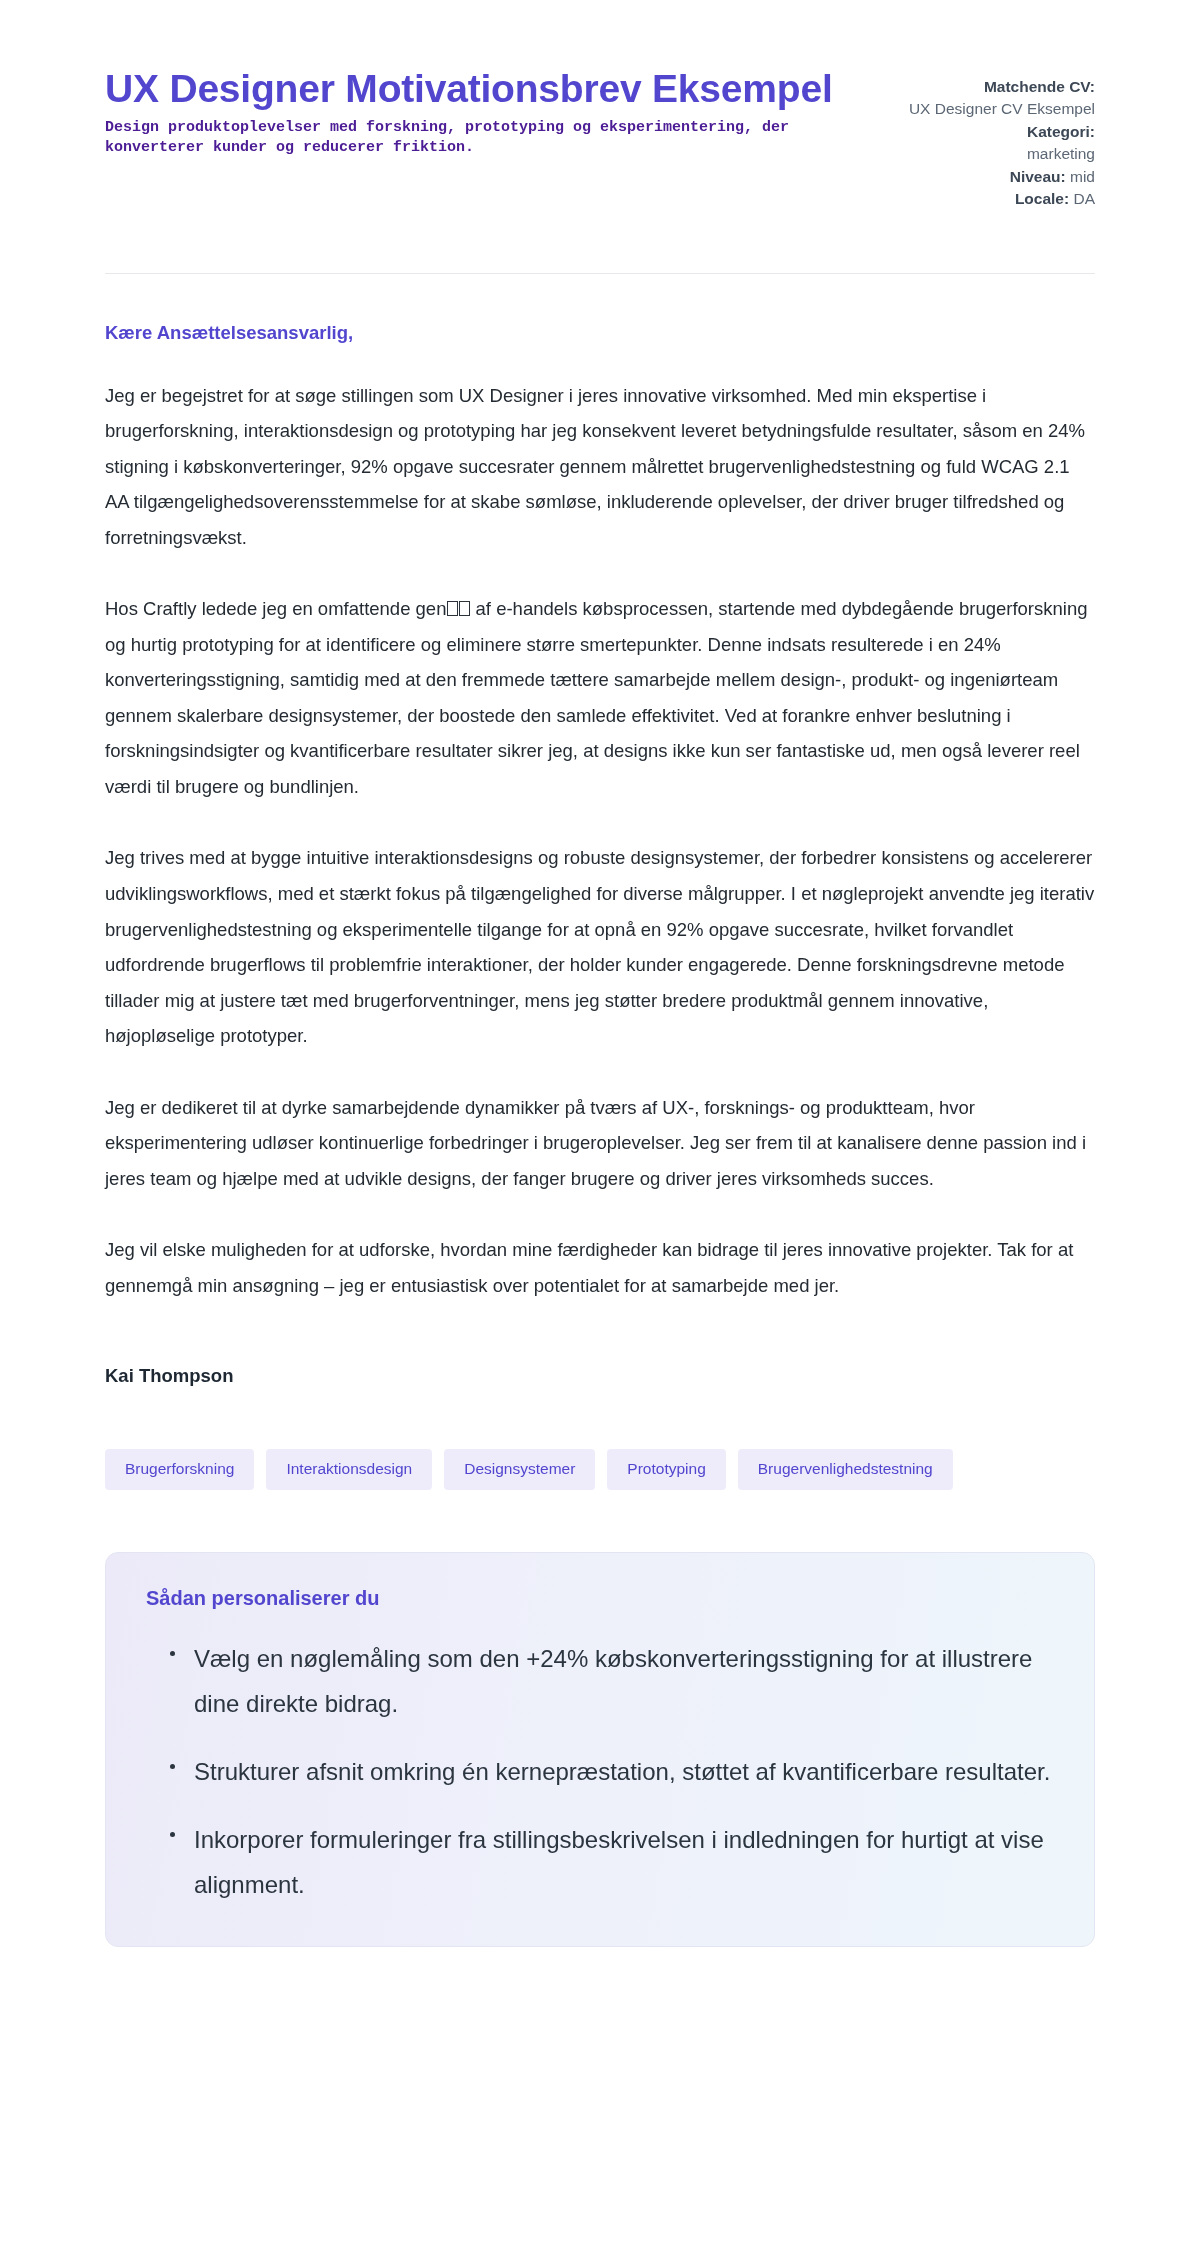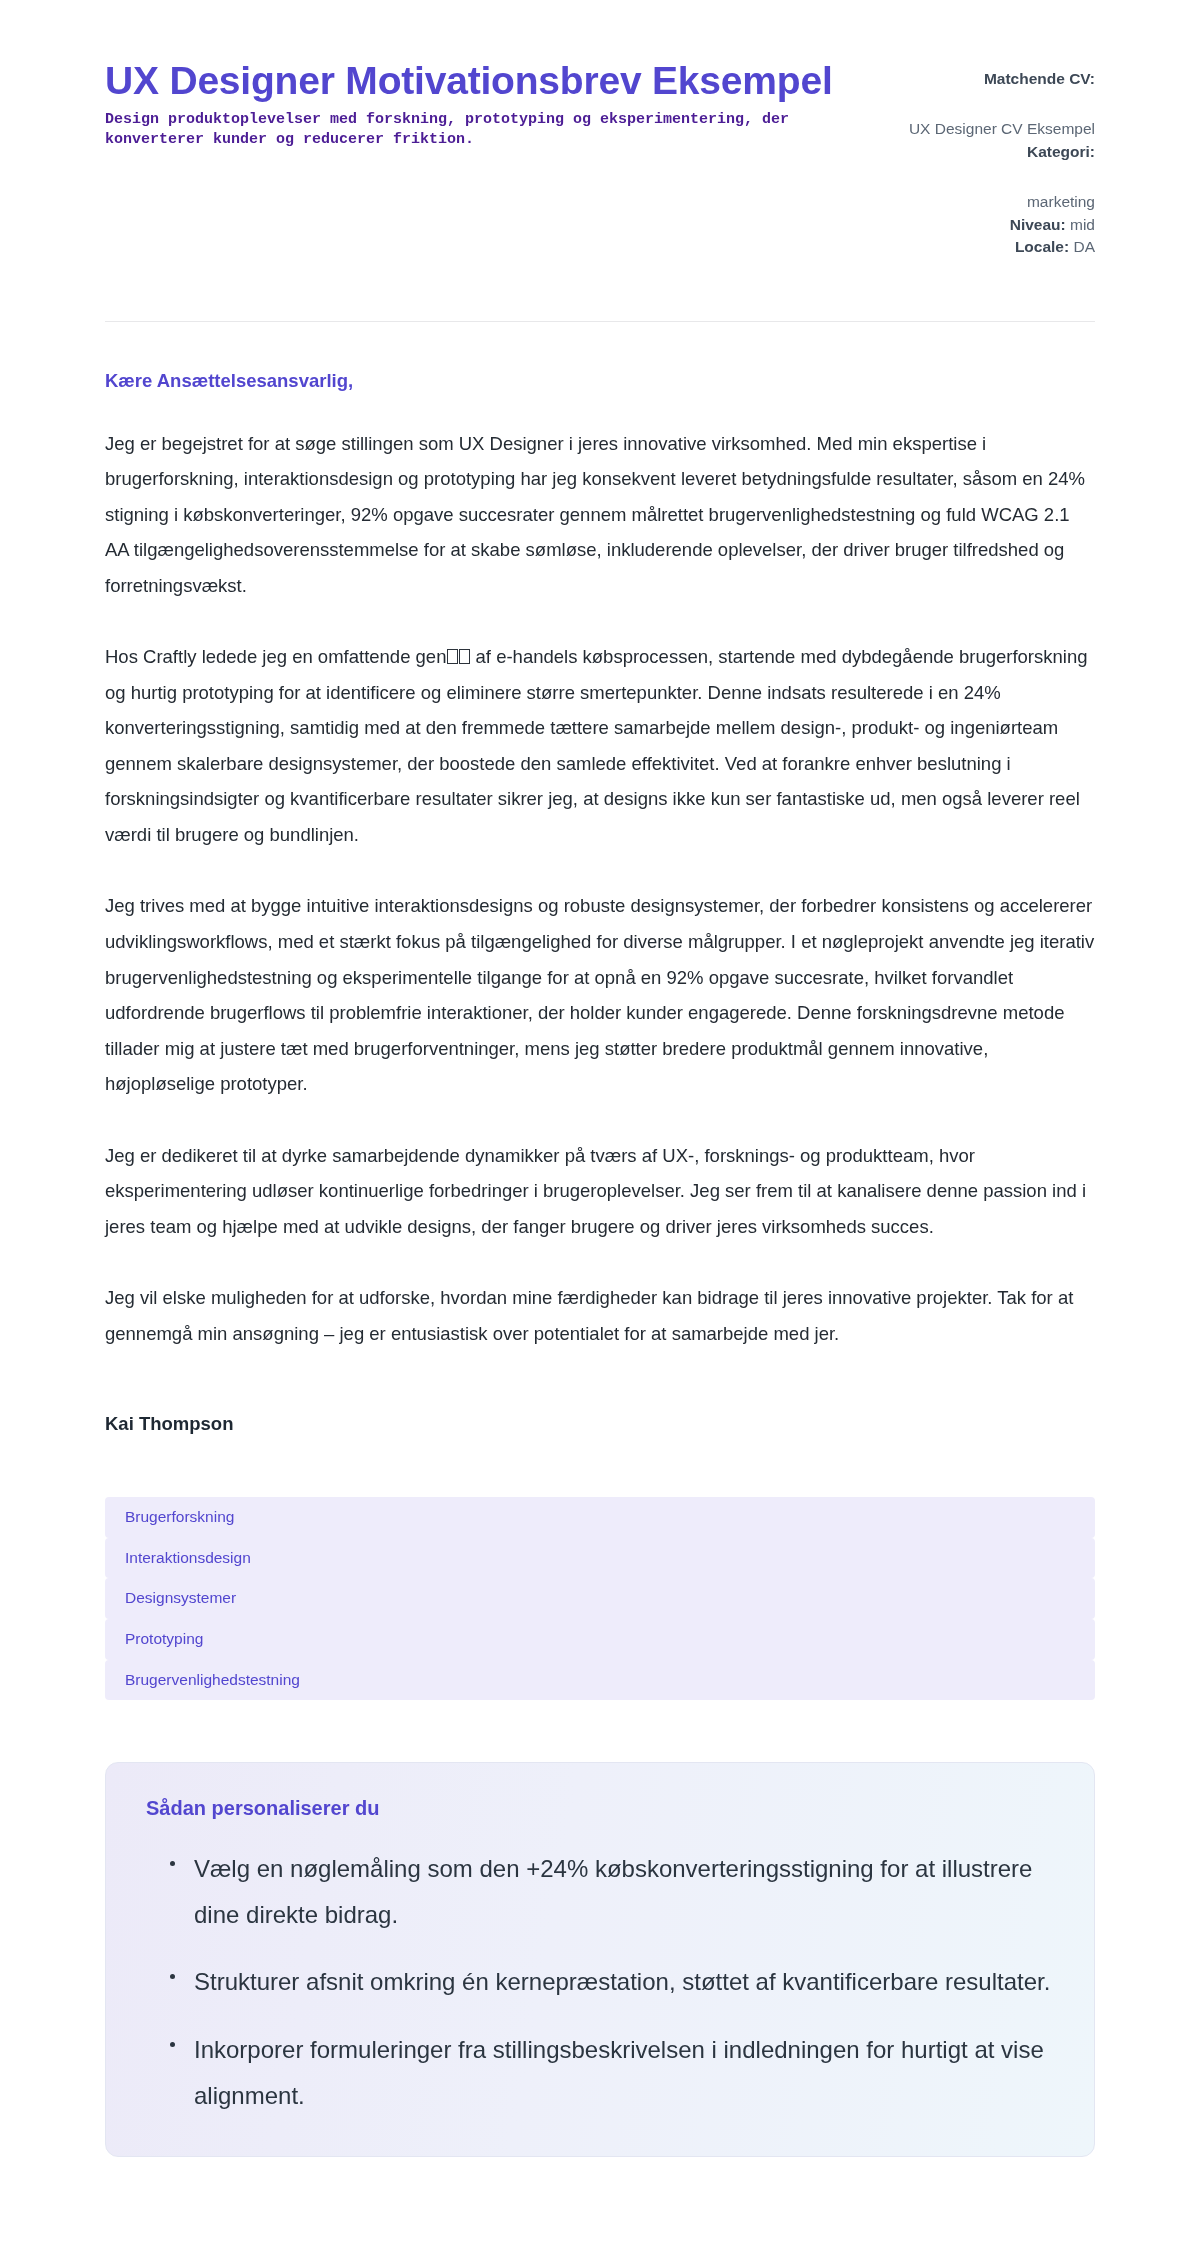--- a/index.html
+++ b/index.html
@@ -14,21 +14,21 @@
   }
   .page {
     position: relative;
     width: 1200px;
     min-height: 2262px;
     margin: 0 auto;
     background: #ffffff;
     box-sizing: border-box;
   }
   .content {
-    padding: 0 105px 0 105px;
+    padding: 8px 105px 0 105px;
   }
 
   
   .header {
     display: flex;
     align-items: flex-start;
     justify-content: space-between;
     padding-top: 58px;
     gap: 40px;
   }
@@ -67,21 +67,20 @@
     white-space: normal;
     text-align: right;
   }
   .meta-label {
     font-weight: bold;
     color: #3d4856;
   }
   .meta-value {
     font-weight: normal;
     color: #5c6775;
-    margin-top: 28px;
   }
   .meta-block .meta-value {
     display: block;
   }
 
   .divider {
     height: 1px;
     background: #e8e8ea;
     margin: 62px 0 0 0;
     border: 0;
@@ -127,23 +126,22 @@
   .sign-role {
     margin: 0;
     font-size: 18.5px;
     color: #3c4753;
   }
 
   
   .tags {
     display: flex;
     flex-wrap: wrap;
-    gap: 0;
+    gap: 12px;
     margin-top: 62px;
-    flex-direction: column;
   }
   .tag {
     background: #eeecfb;
     color: #5246cf;
     font-size: 15.5px;
     padding: 11px 20px;
     border-radius: 4px;
     white-space: nowrap;
     line-height: 1.2;
   }

